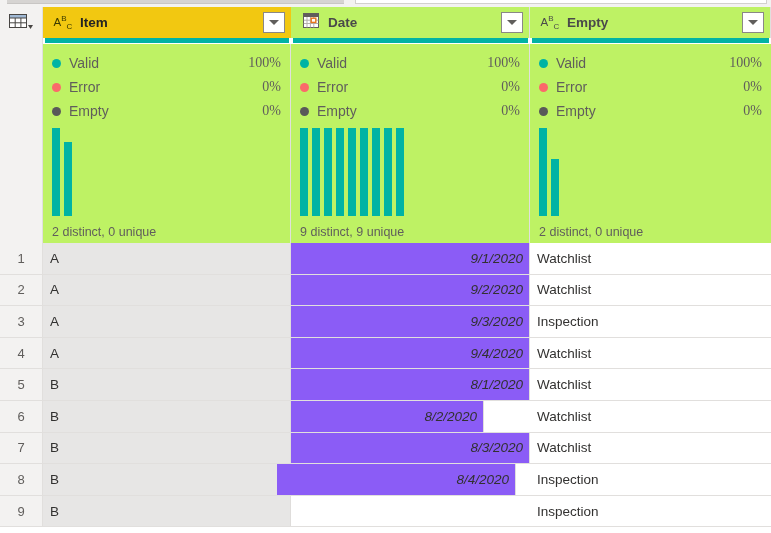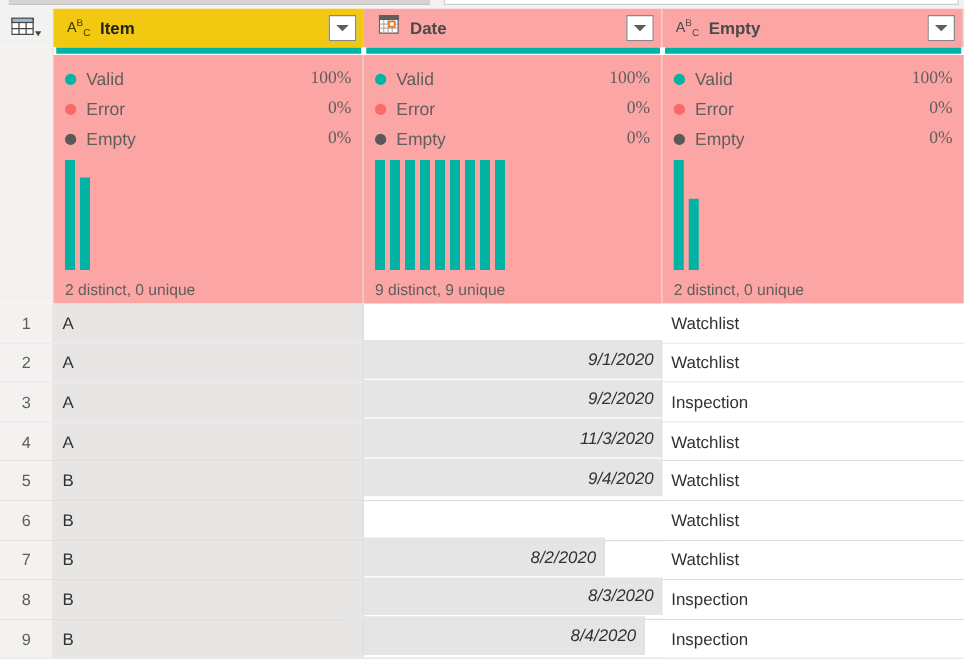--- a/index.html
+++ b/index.html
@@ -70,21 +70,21 @@
   .corner-icon { position: relative; width: 24px; height: 18px; }
   .corner-icon svg { display: block; }
 
   .col-header {
     position: absolute;
     top: 0;
     height: 31px;
     box-sizing: border-box;
     display: flex;
     align-items: center;
-    background: #fca5a5;
+    background: #bef264;
     border-right: 1px solid #e1dfdd;
   }
   .col-header.selected {
     background: #f2c811;
     border-right: none;
   }
   .col-header .type-icon {
     width: 26px;
     margin-left: 7px;
     flex: 0 0 auto;
@@ -164,21 +164,21 @@
     background: #f3f2f1;
     border-right: 1px solid #e1dfdd;
     box-sizing: border-box;
   }
   .qpanel {
     position: absolute;
     top: 0;
     height: 199px;
     box-sizing: border-box;
     border-right: 1px solid #e1dfdd;
-    background: #fca5a5;
+    background: #bef264;
     padding: 7px 9px 0 9px;
   }
   .qpanel.last { border-right: none; }
 
   .qrow {
     display: flex;
     align-items: center;
     height: 24px;
     font-size: 14px;
     color: #605e5c;
@@ -252,26 +252,25 @@
     justify-content: center;
     color: #605e5c;
     font-size: 13px;
   }
   .cell.c-item {
     background: #e7e6e5;
     border-right: 1px solid #dfdddb;
     padding-left: 7px;
   }
   .cell.c-date {
-    background: #e5e5e5;
+    background: #8b5cf6;
     border-right: 1px solid #e1dfdd;
     justify-content: flex-end;
     padding-right: 6px;
     font-style: italic;
-    margin-top: 29px;
   }
   .cell.c-status {
     background: #ffffff;
     padding-left: 7px;
   }
 </style>
 </head>
 <body>
 
 <div id="app">
@@ -434,32 +433,33 @@
         </div>
         <div class="grid-row">
           <div class="cell rownum">2</div>
           <div class="cell c-item" style="left: 43px; width: 248px;">A</div>
           <div class="cell c-date" style="left: 291px; width: 239px;">9/2/2020</div>
           <div class="cell c-status" style="left: 530px; width: 241px;">Watchlist</div>
         </div>
         <div class="grid-row">
           <div class="cell rownum">3</div>
           <div class="cell c-item" style="left: 43px; width: 248px;">A</div>
-          <div class="cell c-date" style="left: 291px; width: 239px;">11/3/2020</div>
+          <div class="cell c-date" style="left: 291px; width: 239px;">9/3/2020</div>
           <div class="cell c-status" style="left: 530px; width: 241px;">Inspection</div>
         </div>
         <div class="grid-row">
           <div class="cell rownum">4</div>
           <div class="cell c-item" style="left: 43px; width: 248px;">A</div>
           <div class="cell c-date" style="left: 291px; width: 239px;">9/4/2020</div>
           <div class="cell c-status" style="left: 530px; width: 241px;">Watchlist</div>
         </div>
         <div class="grid-row">
           <div class="cell rownum">5</div>
           <div class="cell c-item" style="left: 43px; width: 248px;">B</div>
+          <div class="cell c-date" style="left: 291px; width: 239px;">8/1/2020</div>
           <div class="cell c-status" style="left: 530px; width: 241px;">Watchlist</div>
         </div>
         <div class="grid-row">
           <div class="cell rownum">6</div>
           <div class="cell c-item" style="left: 43px; width: 248px;">B</div>
           <div class="cell c-date" style="left: 291px; width: 193px;">8/2/2020</div>
           <div class="cell c-status" style="left: 530px; width: 241px;">Watchlist</div>
         </div>
         <div class="grid-row">
           <div class="cell rownum">7</div>

